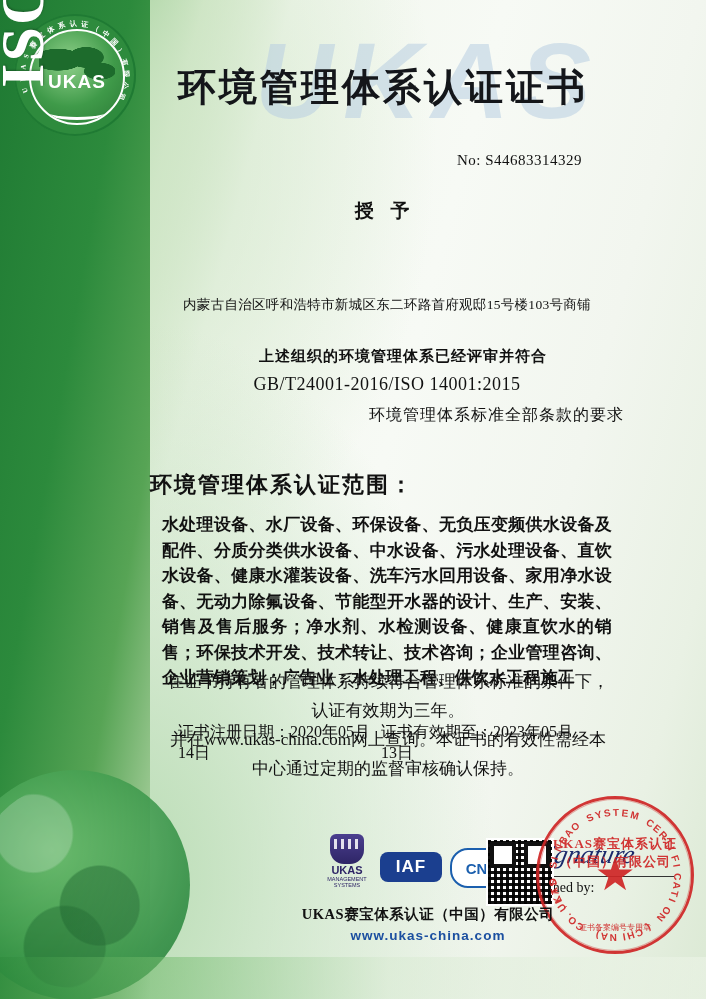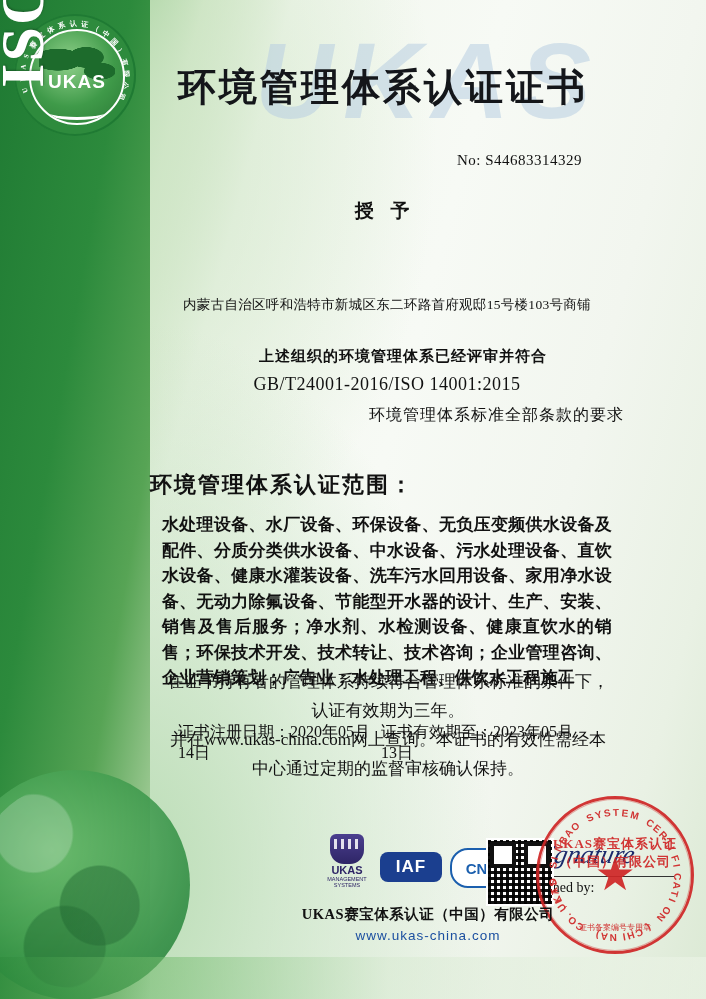--- a/index.html
+++ b/index.html
@@ -208,21 +208,21 @@
   }
   .stamp .num{
     position:absolute;left:0;right:0;bottom:18px;text-align:center;font-size:8px;
   }
   .footer1{
     position:absolute;left:150px;right:0;top:905px;text-align:center;
     font-size:14.5px;font-weight:bold;color:#111;letter-spacing:.5px;
   }
   .footer2{
     position:absolute;left:150px;right:0;top:928px;text-align:center;
-    font-size:13.5px;font-weight:normal;color:#1b4fa0;letter-spacing:1px;
+    font-size:13.5px;font-weight:bold;color:#1b4fa0;letter-spacing:1px;
     font-family:"Liberation Sans",sans-serif;
   }
   .bottomedge{
     position:absolute;left:0;bottom:0;width:706px;height:42px;
     background:linear-gradient(90deg,#2d8a3c 0%, #6fb96a 22%, #d8ead2 55%, #eef5e9 100%);
     opacity:.55;
   }
 </style>
 </head>
 <body>

